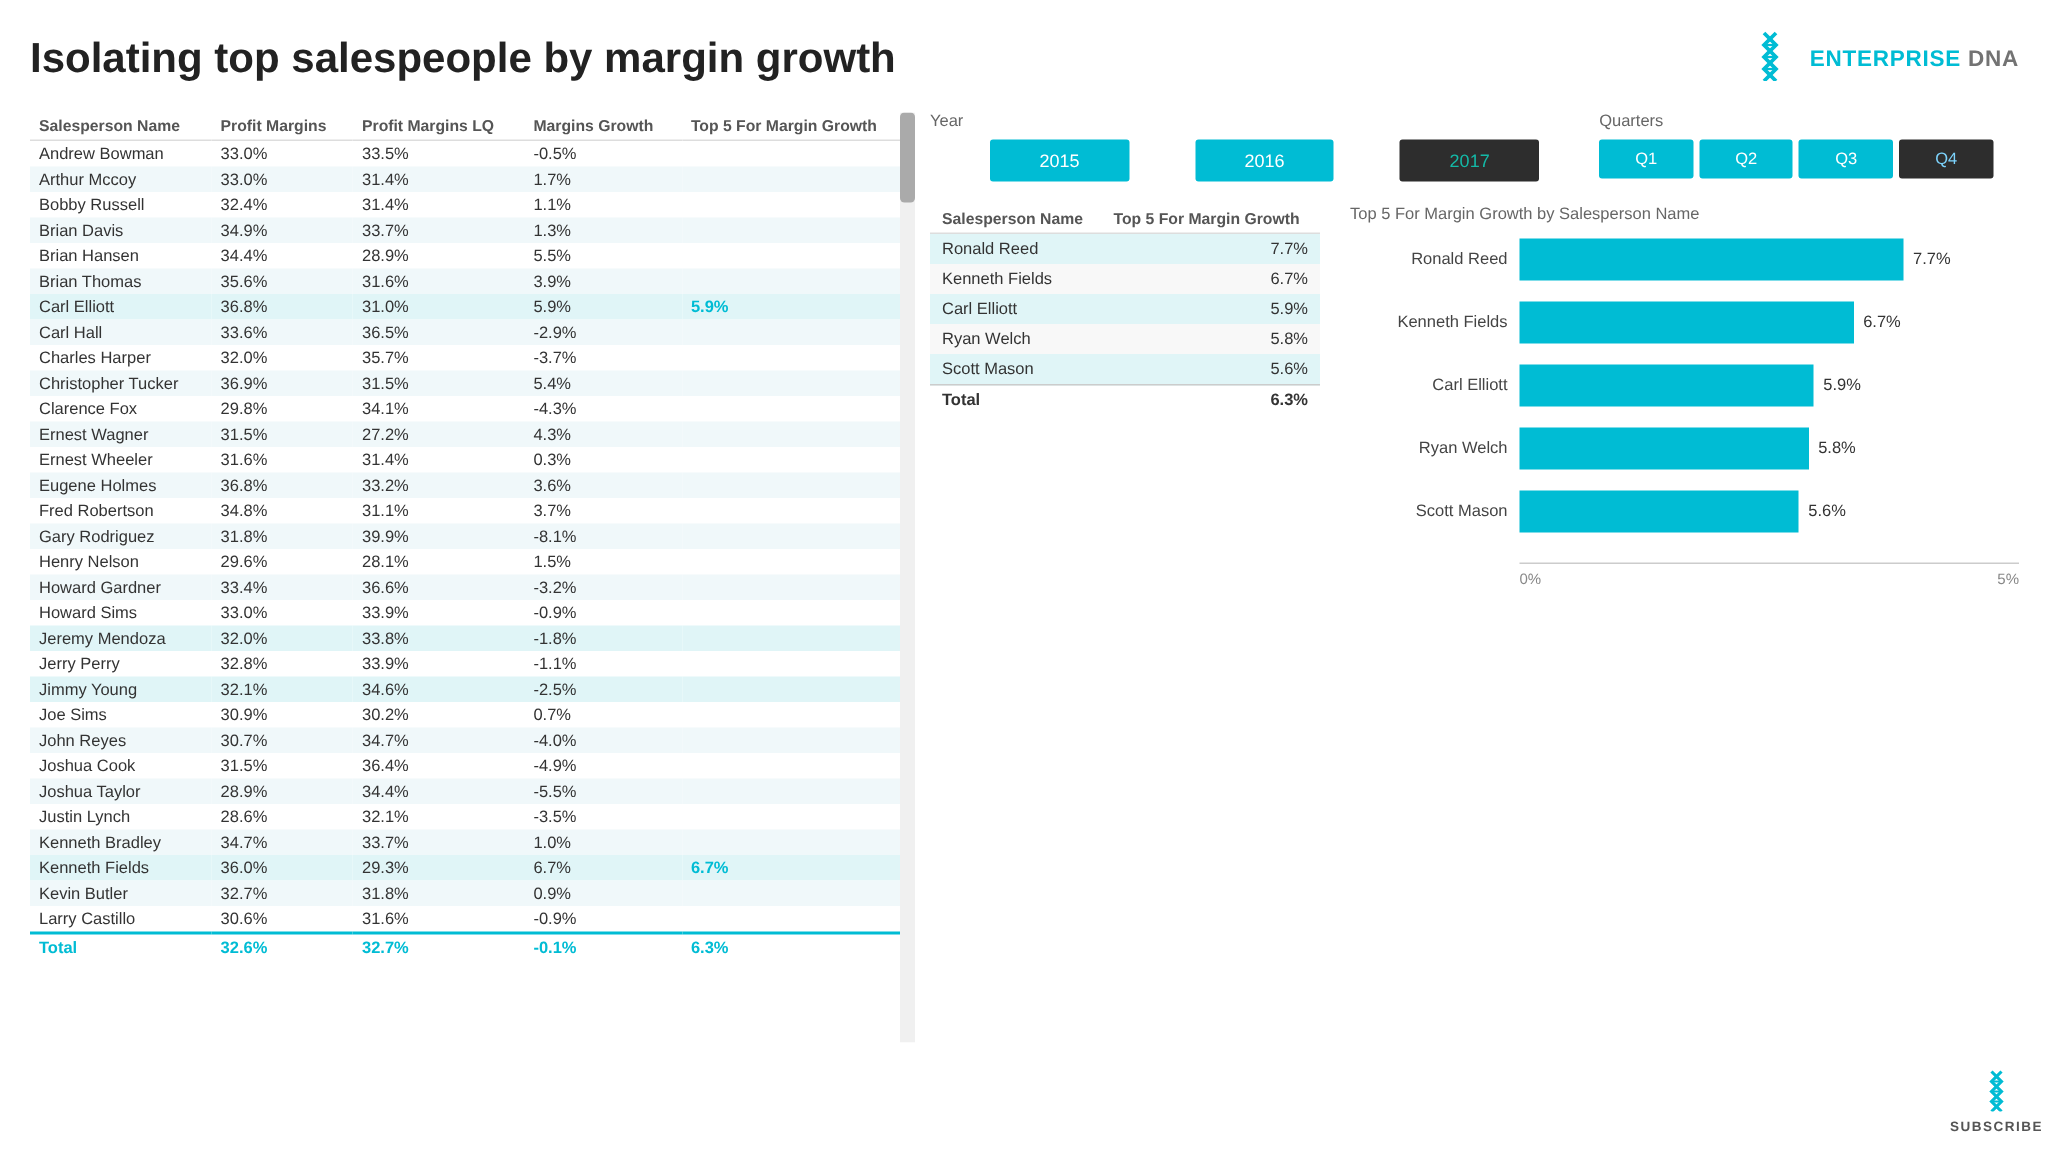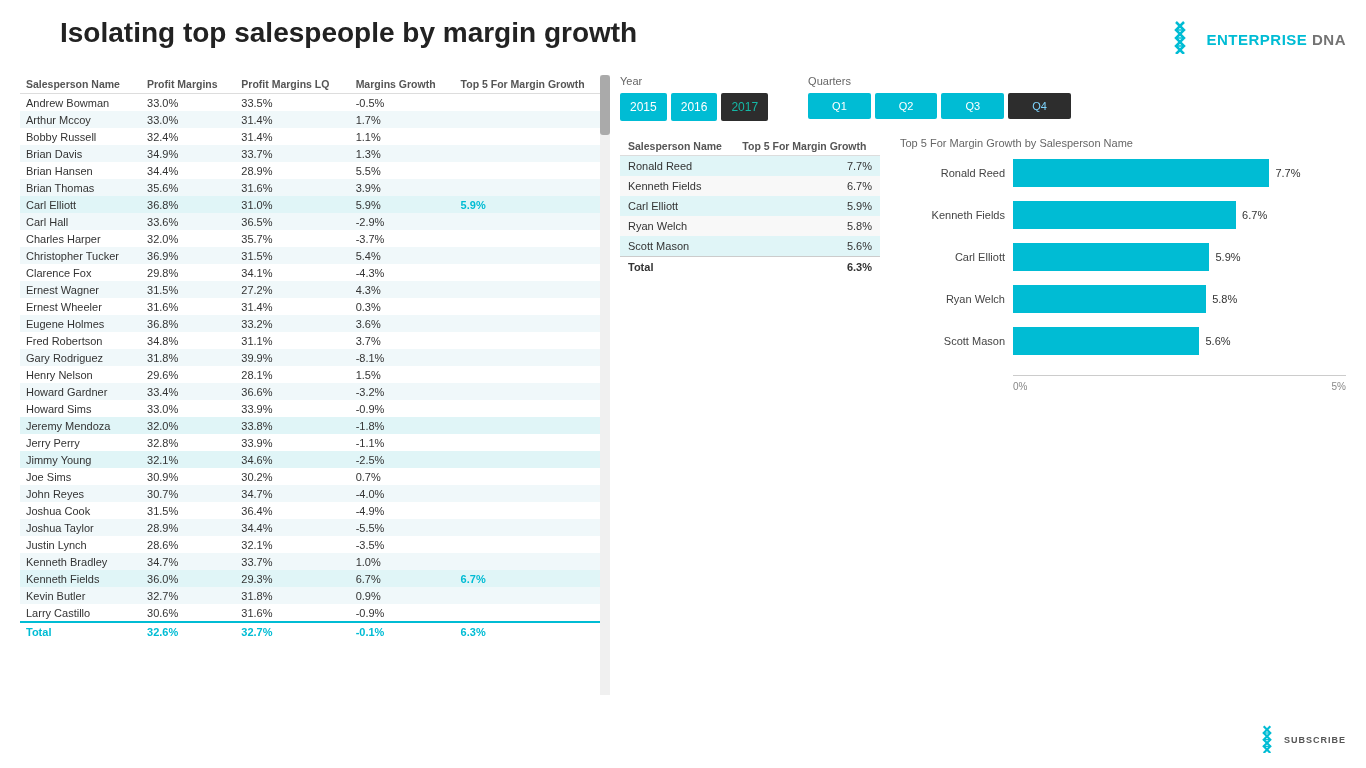--- a/index.html
+++ b/index.html
@@ -14,23 +14,22 @@
     }
     .page {
       width: 1366px;
       height: 768px;
       padding: 18px 20px 10px 20px;
       position: relative;
     }
     .header {
       display: flex;
       justify-content: space-between;
-      align-items: flex-start;
+      align-items: center;
       margin-bottom: 14px;
-      margin-left: 40px;
     }
     .title {
       font-size: 28px;
       font-weight: 700;
       color: #222;
       line-height: 1.1;
     }
     .logo-area {
       display: flex;
       align-items: center;
@@ -140,28 +139,29 @@
     .filter-label {
       font-size: 11px;
       color: #666;
       font-weight: 500;
     }
     .btn-group {
       display: flex;
       gap: 4px;
     }
     .yr-btn {
-      padding: 7px 10px;
+      padding: 7px 33px;
       border: none;
       cursor: pointer;
       font-size: 12px;
       font-weight: 500;
       border-radius: 2px;
       background: #00bcd4;
       color: #fff;
+      margin-left: 40px;
     }
     .yr-btn.active {
       background: #2d2d2d;
       color: #14b8a6;
     }
     .q-btn {
       padding: 7px 24px;
       border: none;
       cursor: pointer;
       font-size: 11px;
@@ -272,23 +272,23 @@
       display: flex;
       justify-content: space-between;
       font-size: 10px;
       color: #888;
       margin-top: 2px;
     }
     
     .subscribe-area {
       position: absolute;
       bottom: 12px;
-      right: 20px;
-      display: flex;
-      flex-direction: row;
+      right: 4px;
+      display: flex;
+      flex-direction: column;
       align-items: center;
       gap: 2px;
     }
     .subscribe-label {
       font-size: 9px;
       font-weight: 700;
       color: #555;
       letter-spacing: 1px;
     }
   </style>

